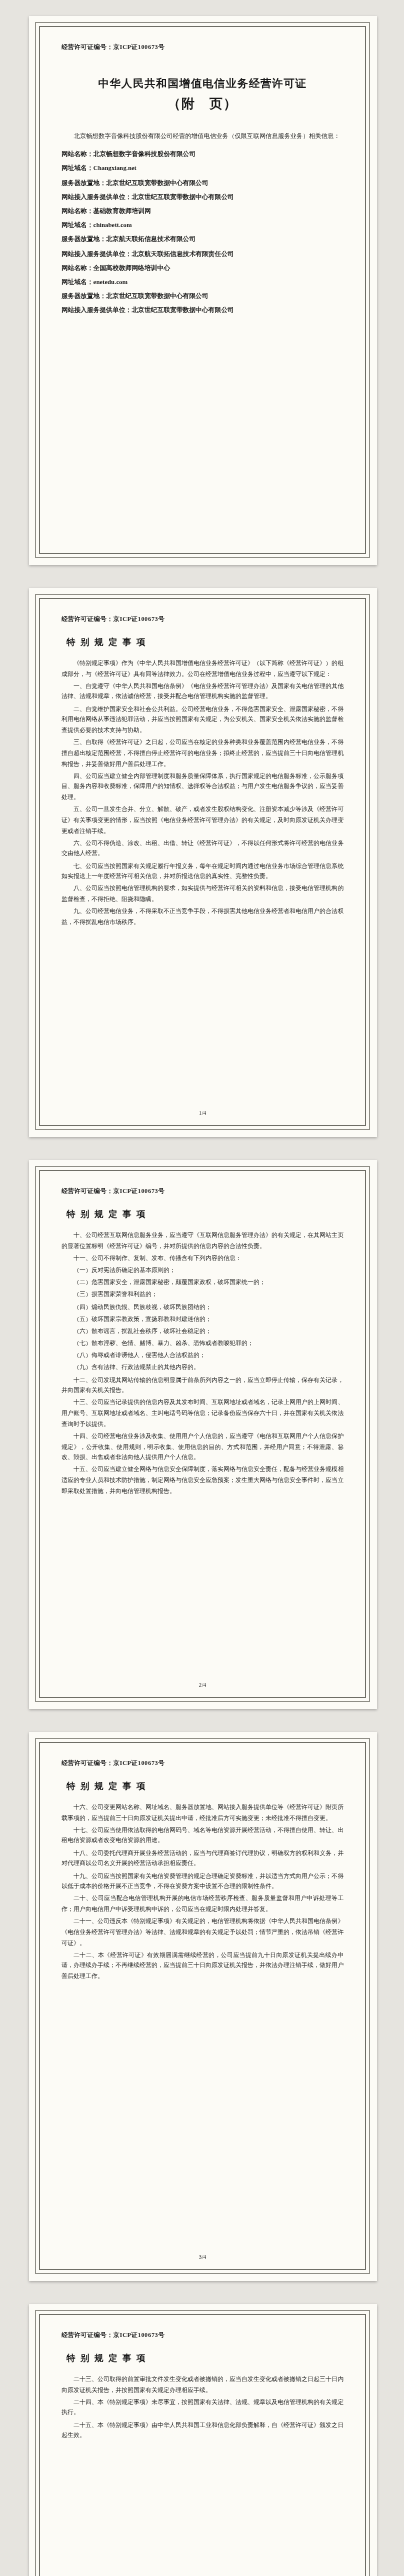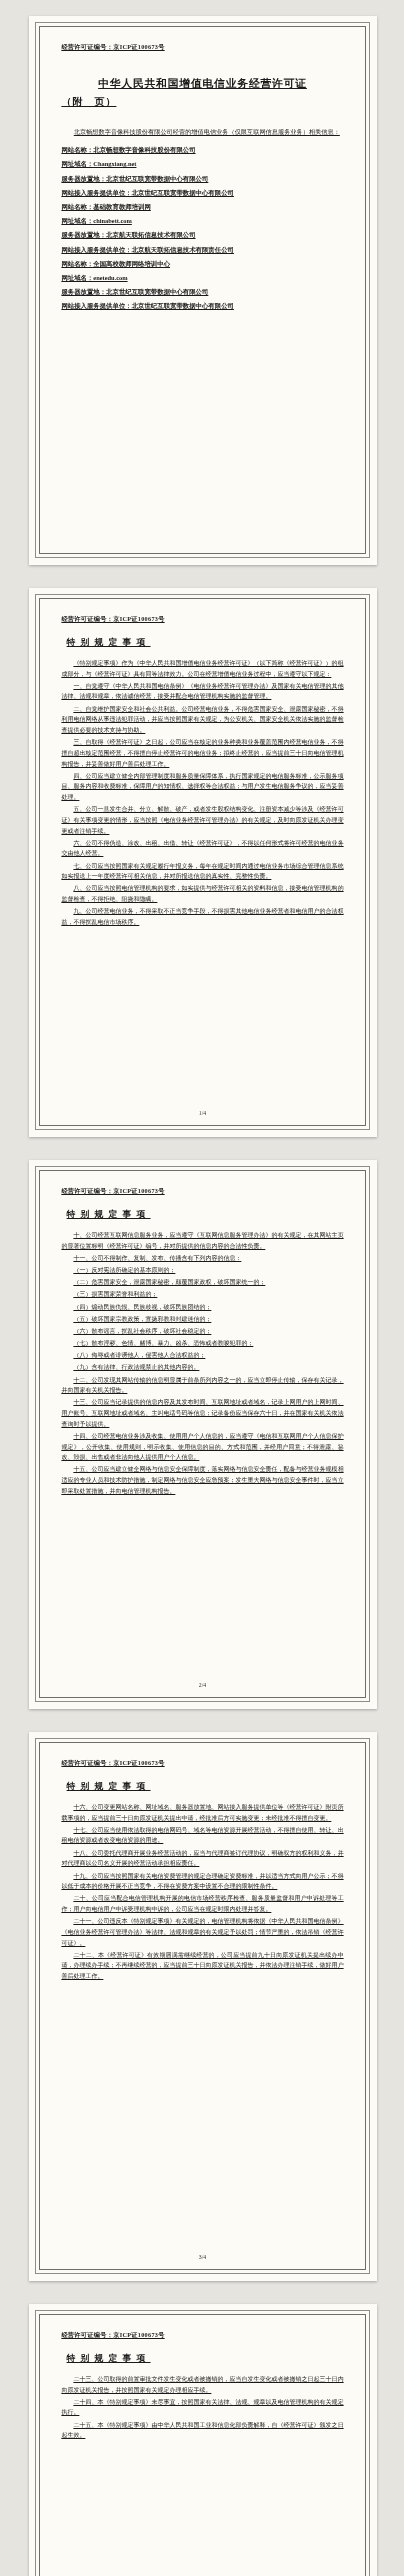--- a/index.html
+++ b/index.html
@@ -19,21 +19,20 @@
     gap: 23px;
   }
   .page {
     width: 348px;
     height: 549px;
     background: #fcfbf6;
     box-shadow: 0 0.5px 2.6px rgba(0,0,0,0.28);
     box-sizing: border-box;
     padding: 6.7px;
     position: relative;
-    text-decoration: underline;
   }
   .frame {
     height: 100%;
     box-sizing: border-box;
     border: 0.5px solid #8f8e86;
     padding: 2.6px;
   }
   .frame-inner {
     height: 100%;
     box-sizing: border-box;
@@ -50,22 +49,22 @@
   }
   
   .cert-title {
     text-align: center;
     font-size: 10.8px;
     font-weight: bold;
     margin: 25px 0 4.1px;
     letter-spacing: 0.8px;
   }
   .cert-subtitle {
-    text-align: left;
-    font-size: 10px;
+    text-align: center;
+    font-size: 13px;
     font-weight: bold;
     margin: 0 0 16.5px;
     letter-spacing: 1px;
   }
   .intro {
     font-size: 6.2px;
     line-height: 1.8;
     text-indent: 2em;
     text-align: justify;
     margin: 0 0 8.2px;

